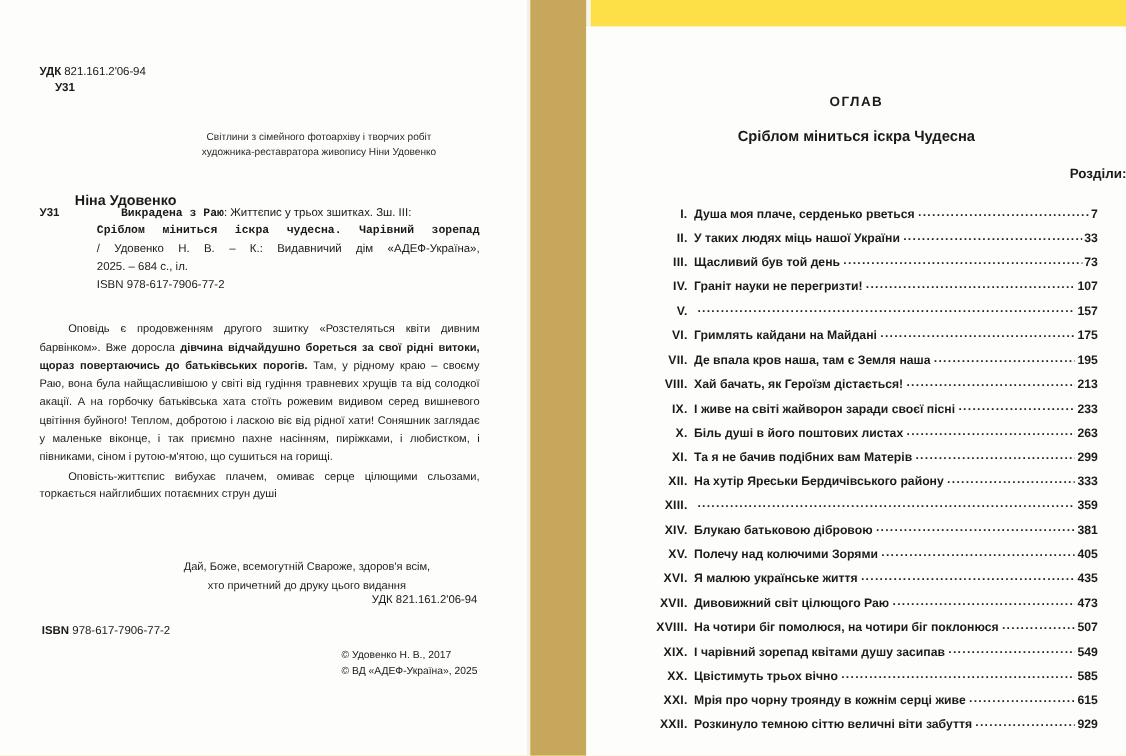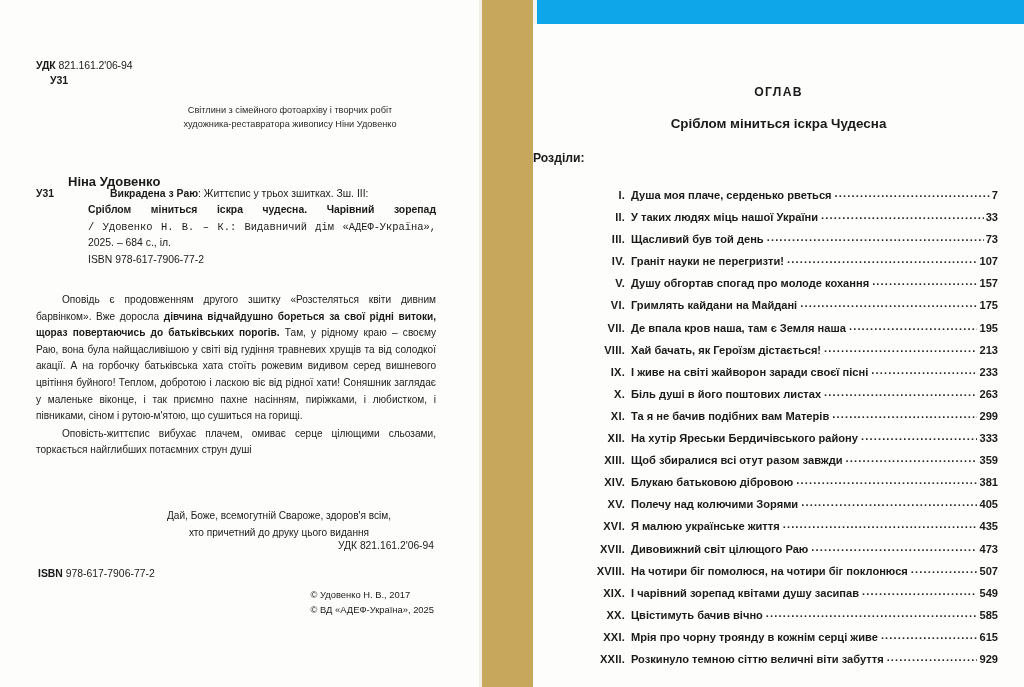--- a/index.html
+++ b/index.html
@@ -13,21 +13,21 @@
     height: 687px;
     overflow: hidden;
     font-family: "Liberation Sans", sans-serif;
     color: #1a1a1a;
     -webkit-font-smoothing: antialiased;
   }
   .spread {
     position: relative;
     width: 1024px;
     height: 687px;
-    background: #0ea5e9;
+    background: #fde047;
     display: block;
   }
 
   
   .gutter-strip {
     position: absolute;
     left: 482px;
     top: 0;
     width: 51px;
     height: 687px;
@@ -68,21 +68,21 @@
   .udk-label { font-weight: 700; }
   .udk-code2 {
     display: block;
     margin-left: 14px;
     font-weight: 700;
   }
 
   .epigraph {
     position: absolute;
     right: 58px;
-    top: 104px;
+    top: 118px;
     width: 268px;
     text-align: center;
     font-size: 9.2px;
     line-height: 13.5px;
     color: #2b2b2b;
   }
 
   .author-name {
     position: absolute;
     left: 68px;
@@ -106,22 +106,22 @@
     font-weight: 700;
     font-size: 10.4px;
   }
   .cip-body {
     margin-left: 52px;
     text-align: justify;
   }
   .cip-body p { margin: 0; }
   .cip-l1 { text-indent: 22px; }
   .cip-l2 { text-align: justify; text-align-last: justify; }
-  .cip-l3 { text-align: justify; text-align-last: justify; font-family: Liberation Mono, monospace; }
-  .cip-strong { font-weight: 700; }
+  .cip-l3 { text-align: justify; text-align-last: justify; }
+  .cip-strong { font-weight: 700; font-family: Liberation Mono, monospace; }
   .cip-isbn { margin-top: 9px; }
 
   .annotation {
     position: absolute;
     left: 36px;
     top: 292px;
     width: 400px;
     font-size: 10.1px;
     line-height: 16.6px;
     text-align: justify;
@@ -189,21 +189,21 @@
     left: 0; right: 0;
     top: 92px;
     text-align: center;
     font-size: 13.4px;
     font-weight: 700;
   }
   .toc-sections-label {
     position: absolute;
     left: 0; right: 0;
     top: 127px;
-    text-align: left;
+    text-align: right;
     font-size: 12.2px;
     font-weight: 700;
   }
 
   .toc-list {
     position: absolute;
     left: 28px;
     right: 26px;
     top: 160px;
   }
@@ -328,21 +328,20 @@
           <span class="toc-page">73</span>
         </div>
         <div class="toc-row">
           <span class="toc-num">IV.</span>
           <span class="toc-title">Граніт науки не перегризти!</span>
           <span class="toc-dots">..........................................................................................</span>
           <span class="toc-page">107</span>
         </div>
         <div class="toc-row">
           <span class="toc-num">V.</span>
-          <span class="toc-title">Душу обгортав спогад про молоде кохання</span>
           <span class="toc-dots">..........................................................................................</span>
           <span class="toc-page">157</span>
         </div>
         <div class="toc-row">
           <span class="toc-num">VI.</span>
           <span class="toc-title">Гримлять кайдани на Майдані</span>
           <span class="toc-dots">..........................................................................................</span>
           <span class="toc-page">175</span>
         </div>
         <div class="toc-row">
@@ -376,21 +375,20 @@
           <span class="toc-page">299</span>
         </div>
         <div class="toc-row">
           <span class="toc-num">XII.</span>
           <span class="toc-title">На хутір Яреськи Бердичівського району</span>
           <span class="toc-dots">..........................................................................................</span>
           <span class="toc-page">333</span>
         </div>
         <div class="toc-row">
           <span class="toc-num">XIII.</span>
-          <span class="toc-title">Щоб збиралися всі отут разом завжди</span>
           <span class="toc-dots">..........................................................................................</span>
           <span class="toc-page">359</span>
         </div>
         <div class="toc-row">
           <span class="toc-num">XIV.</span>
           <span class="toc-title">Блукаю батьковою дібровою</span>
           <span class="toc-dots">..........................................................................................</span>
           <span class="toc-page">381</span>
         </div>
         <div class="toc-row">
@@ -418,21 +416,21 @@
           <span class="toc-page">507</span>
         </div>
         <div class="toc-row">
           <span class="toc-num">XIX.</span>
           <span class="toc-title">І чарівний зорепад квітами душу засипав</span>
           <span class="toc-dots">..........................................................................................</span>
           <span class="toc-page">549</span>
         </div>
         <div class="toc-row">
           <span class="toc-num">XX.</span>
-          <span class="toc-title">Цвістимуть бачив вічно</span>
+          <span class="toc-title">Цвістимуть трьох вічно</span>
           <span class="toc-dots">..........................................................................................</span>
           <span class="toc-page">585</span>
         </div>
         <div class="toc-row">
           <span class="toc-num">XXI.</span>
           <span class="toc-title">Мрія про чорну троянду в кожнім серці живе</span>
           <span class="toc-dots">..........................................................................................</span>
           <span class="toc-page">615</span>
         </div>
         <div class="toc-row">

